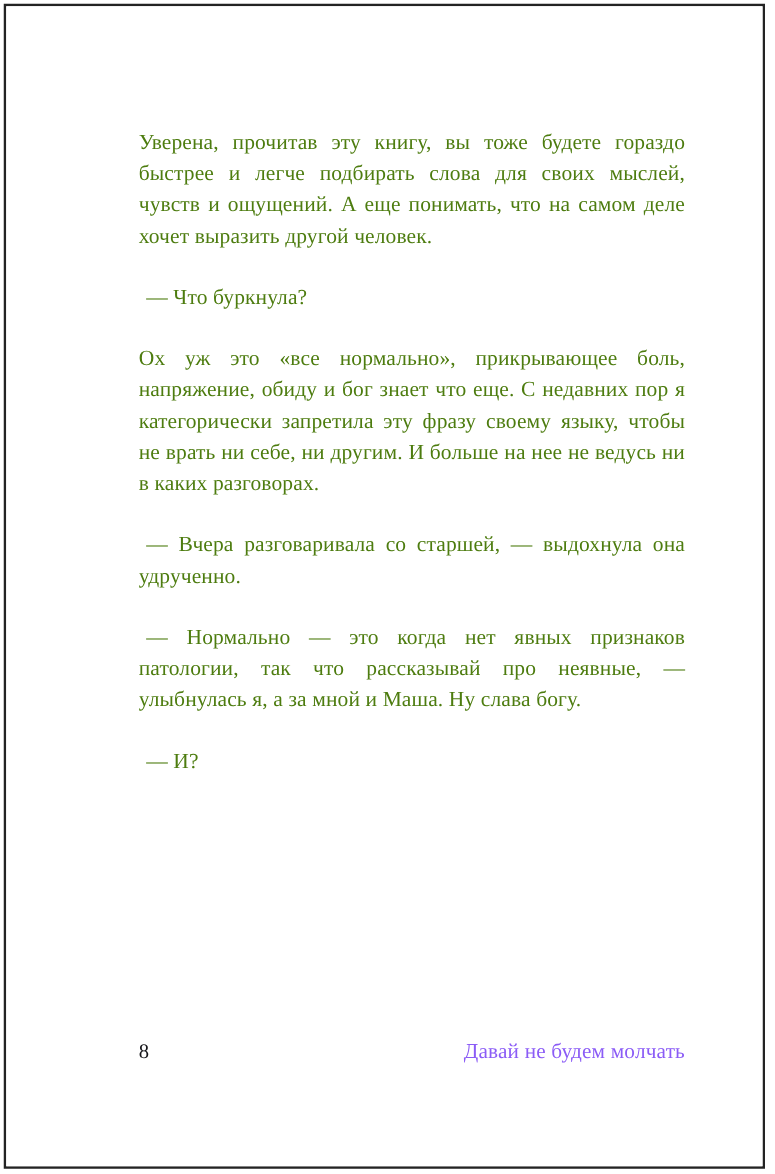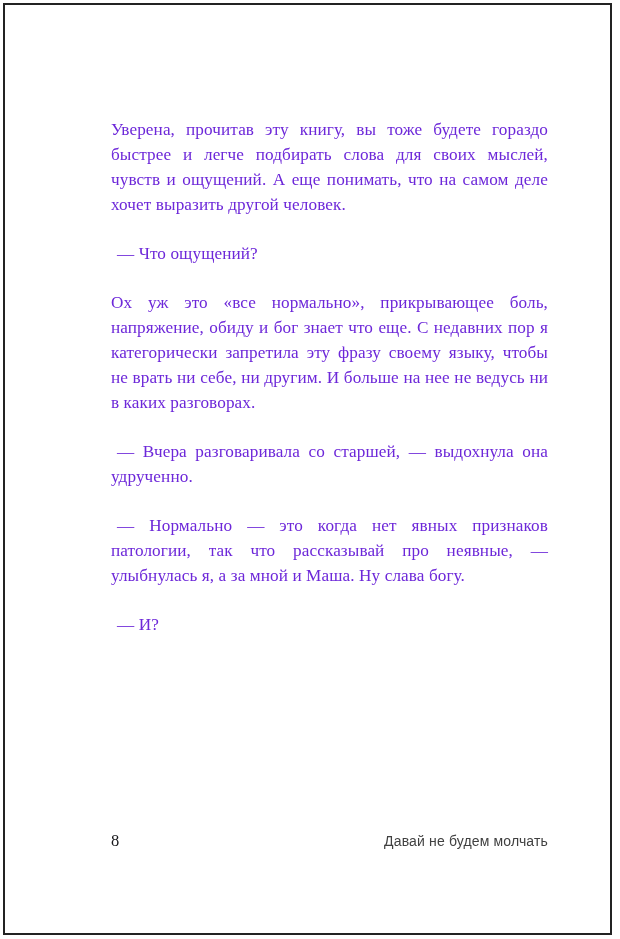--- a/index.html
+++ b/index.html
@@ -35,24 +35,24 @@
 
   
   #text-column {
     position: absolute;
     left: 106px;
     top: 96px;
     width: 437px;
   }
 
   p.body-par {
-    margin: 16px 0 24px 0;
+    margin: 0 0 24px 0;
     font-size: 17.2px;
     line-height: 25px;
-    color: #6d28d9;
+    color: #4d7c0f;
     text-align: justify;
     text-justify: inter-word;
     letter-spacing: 0.1px;
     hyphens: manual;
     -webkit-hyphens: manual;
   }
   p.body-par:last-of-type { margin-bottom: 0; }
 
   
   p.dialogue-par {
@@ -70,36 +70,36 @@
     align-items: baseline;
     justify-content: space-between;
   }
   #folio {
     font-family: "Liberation Serif", serif;
     font-size: 16.5px;
     color: #16161a;
     line-height: 20px;
   }
   #running-title {
-    font-family: Liberation Sans, sans-serif;
-    font-size: 14px;
-    color: #404040;
+    font-family: Liberation Serif, serif;
+    font-size: 17px;
+    color: #8b5cf6;
     line-height: 20px;
     letter-spacing: 0.15px;
   }
 </style>
 </head>
 <body>
 
 <div id="page-frame">
   <div id="page-sheet">
 
     <div id="text-column">
       <p class="body-par">Уверена, прочитав эту книгу, вы тоже будете гораздо быстрее и легче подбирать слова для своих мыслей, чувств и ощущений. А еще понимать, что на самом деле хочет выразить другой человек.</p>
-      <p class="body-par dialogue-par">— Что ощущений?</p>
+      <p class="body-par dialogue-par">— Что буркнула?</p>
       <p class="body-par">Ох уж это «все нормально», прикрывающее боль, напряжение, обиду и бог знает что еще. С недавних пор я категорически запретила эту фразу своему языку, чтобы не врать ни себе, ни другим. И больше на нее не ведусь ни в каких разговорах.</p>
       <p class="body-par dialogue-par">— Вчера разговаривала со старшей, — выдохнула она удрученно.</p>
       <p class="body-par dialogue-par">— Нормально — это когда нет явных признаков патологии, так что рассказывай про неявные, — улыбнулась я, а за мной и Маша. Ну слава богу.</p>
       <p class="body-par dialogue-par">— И?</p>
     </div>
 
     <div id="page-footer">
       <span id="folio">8</span>
       <span id="running-title">Давай не будем молчать</span>
     </div>

